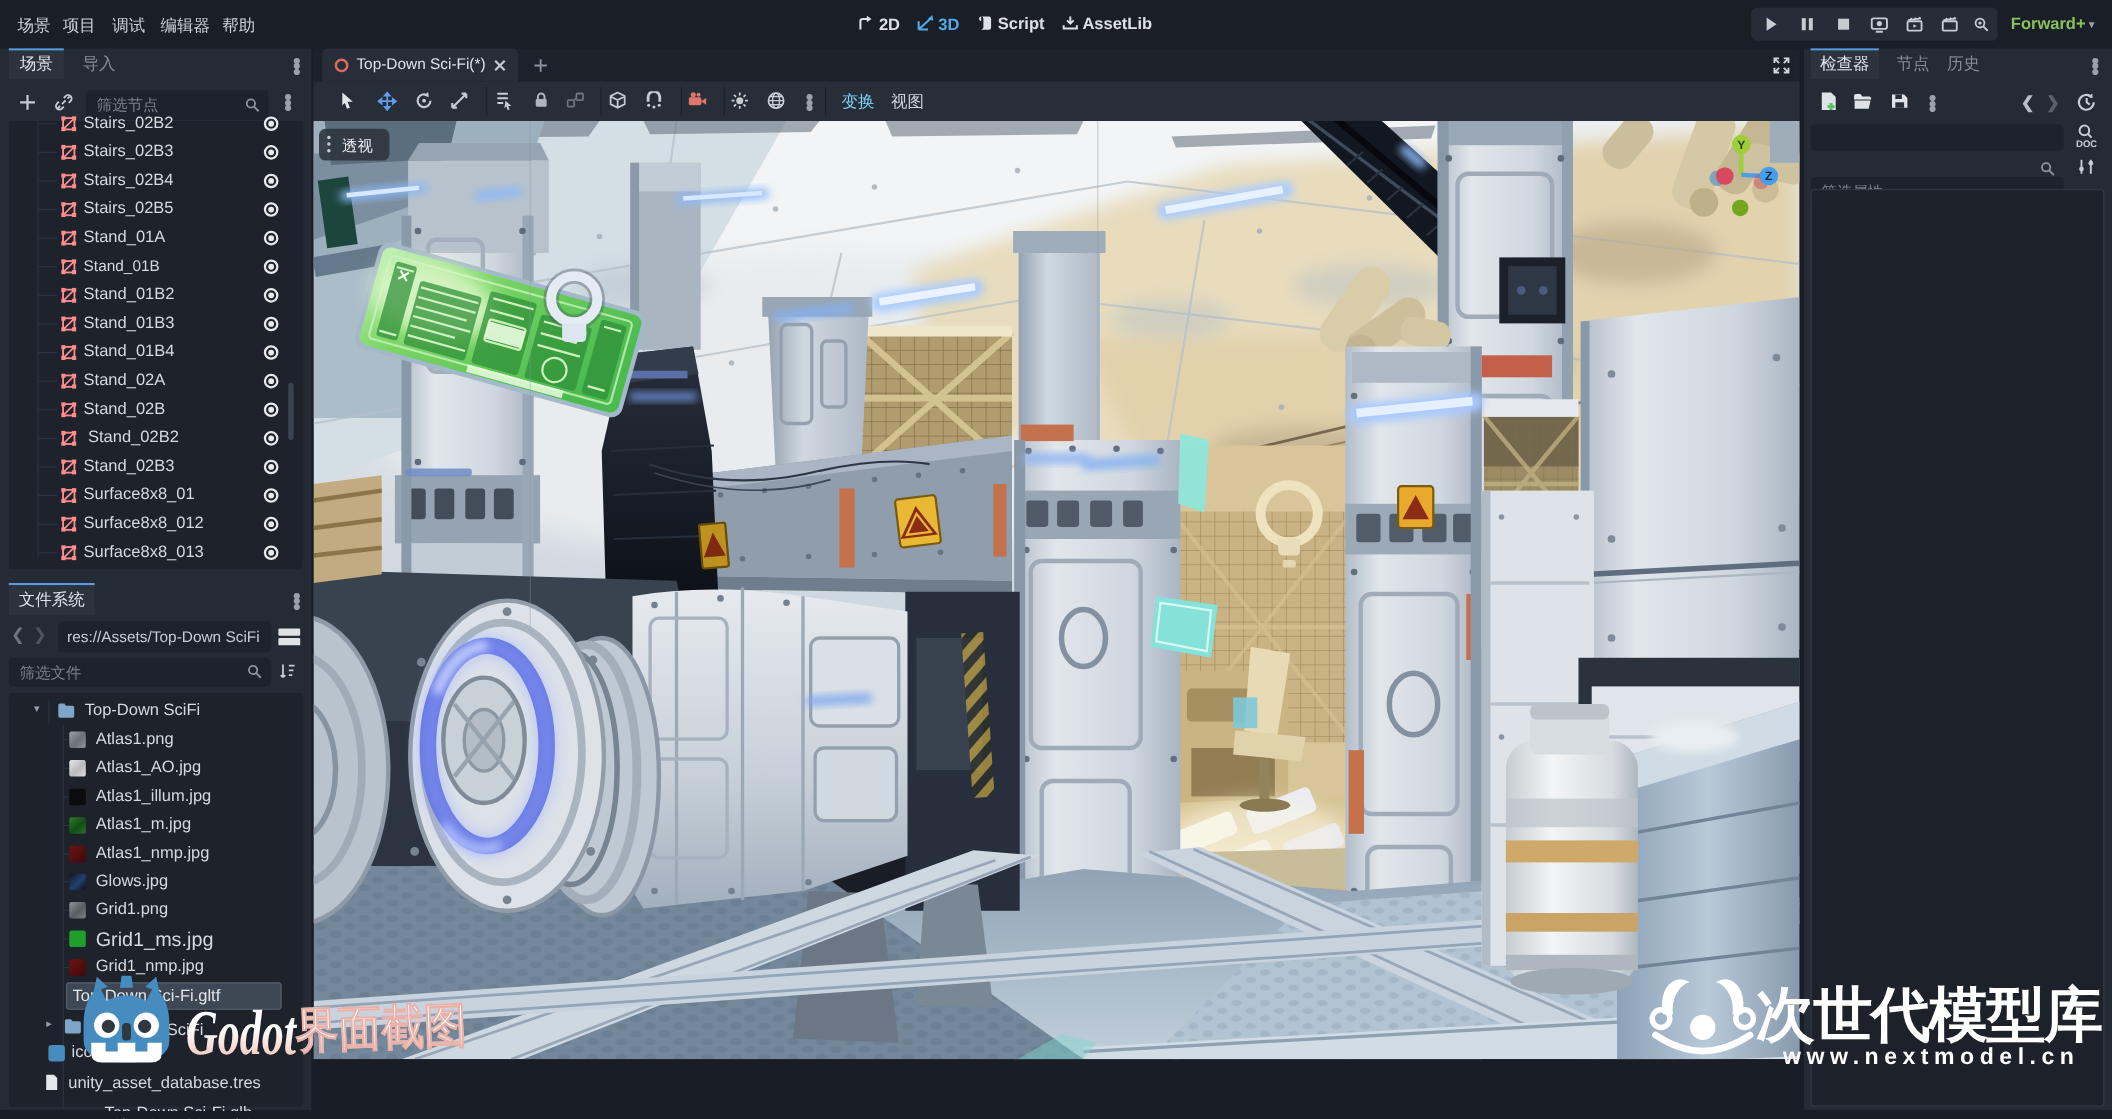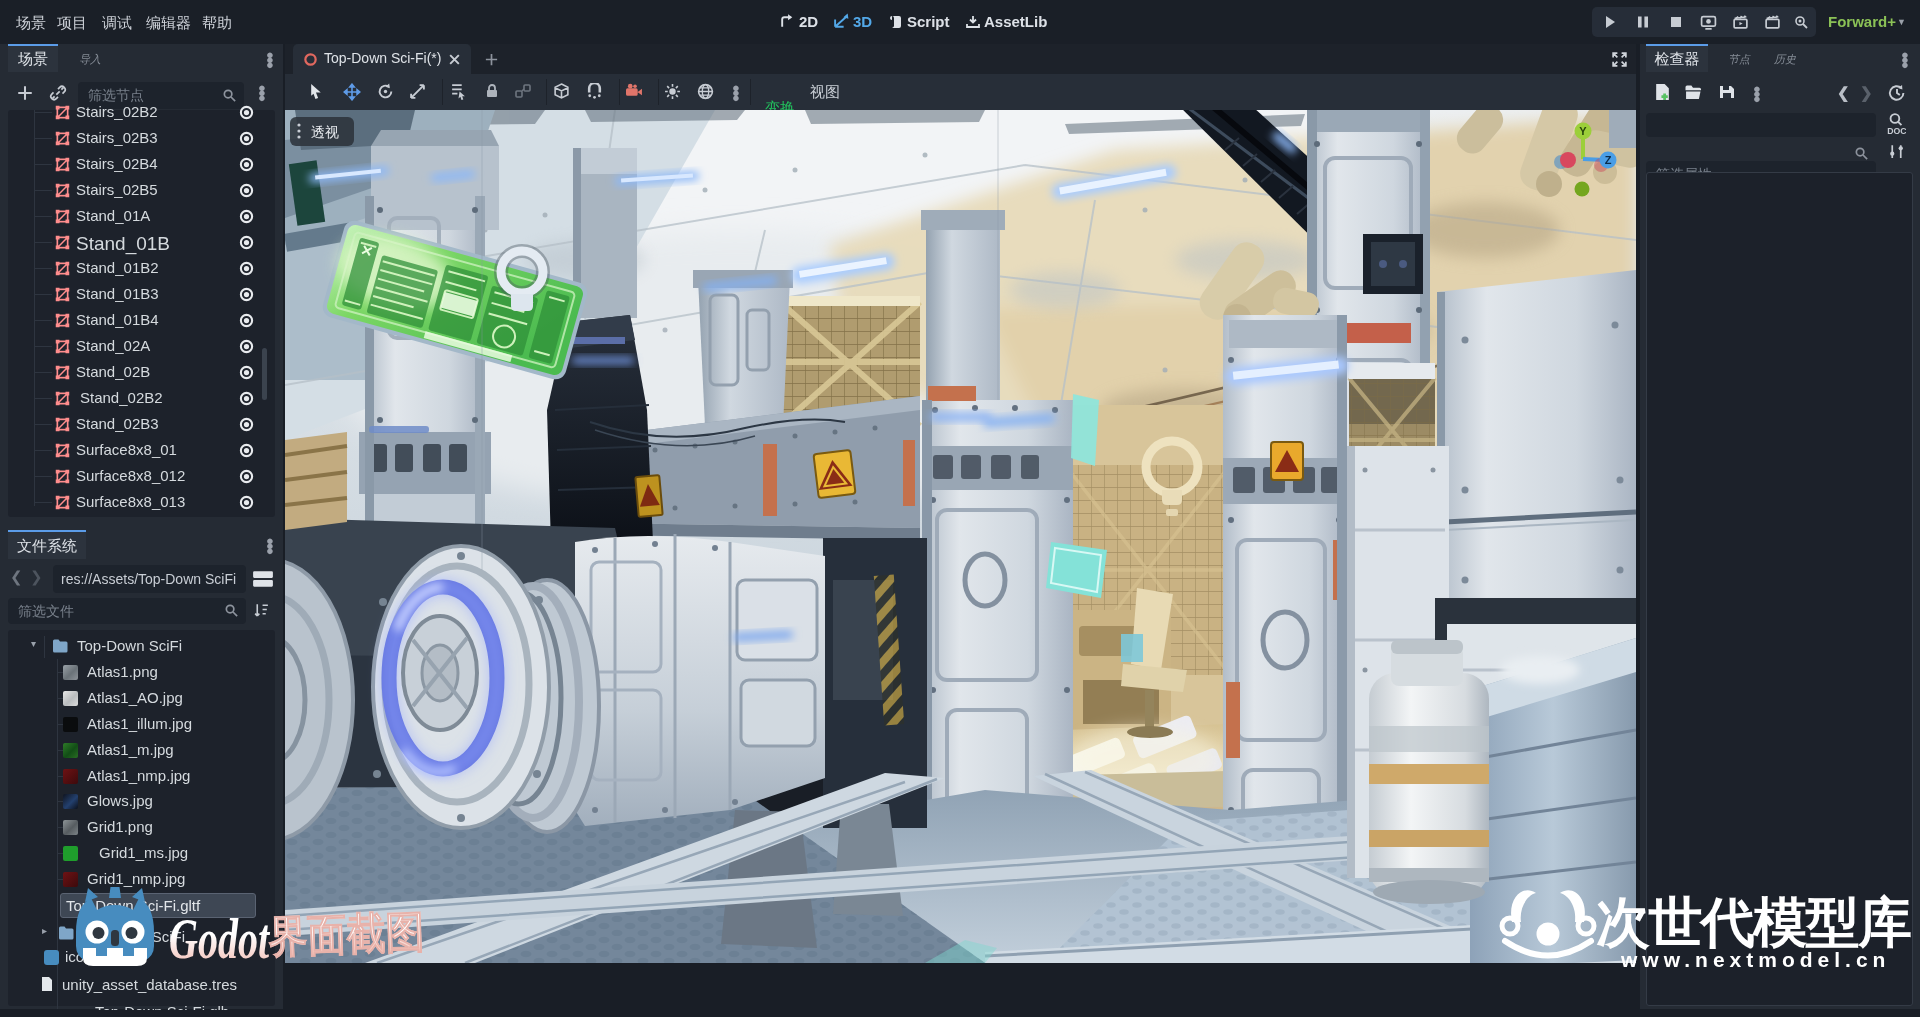--- a/index.html
+++ b/index.html
@@ -13,21 +13,21 @@
 .cbtn { position:absolute; top:13px; font-size:15px; font-weight:bold; color:#dde1e7; }
 .cbtn svg { vertical-align:-3px; margin-right:3px; }
 #playbox { position:absolute; left:1592px; top:7px; width:224px; height:30px; background:#262d38; border-radius:5px; }
 #playbox svg { position:absolute; top:7px; }
 #fwd { position:absolute; left:1828px; top:13px; color:#8bc156; font-weight:bold; font-size:15px; }
 #fwdchev { position:absolute; left:1897px; top:17px; color:#9aa0a9; font-size:9px; }
 
 #leftdock { position:absolute; left:0; top:44px; width:283px; height:965px; background:#252b34; }
 .tabline { position:absolute; height:2px; background:#5b9ce8; }
 .tab-on { position:absolute; background:#2c333d; color:#dfe3e8; font-size:15px; text-align:center; }
-.tab-off { position:absolute; color:#868d97; font-size:11px; text-align:center;font-style:italic; }
+.tab-off { position:absolute; color:#868d97; font-size:15px; text-align:center; }
 .dots3 { position:absolute; color:#9ba1ab; font-size:13px; letter-spacing:0; line-height:5px; text-align:center; width:6px; }
 .field { position:absolute; background:#1d232c; border-radius:4px; color:#79818c; font-size:14px; }
 .mag { position:absolute; }
 .treebox { position:absolute; background:#1d222b; border-radius:3px; }
 .guide { position:absolute; background:#2e3540; }
 
 #tabbar { position:absolute; left:285px; top:44px; width:1351px; height:30px; background:#1d222a; }
 #scenetab { position:absolute; left:293px; top:44px; width:178px; height:30px; background:#272e38; border-radius:5px 5px 0 0; }
 #vtoolbar { position:absolute; left:285px; top:74px; width:1351px; height:36px; background:#272e38; }
 #viewport { position:absolute; left:285px; top:110px; width:1351px; height:853px; overflow:hidden; }
@@ -196,21 +196,21 @@
       </svg>
   <div class="guide" style="left:35px; top:242px; width:17px; height:1px;"></div>
   <svg class="abs" style="left:55px; top:235px" width="15" height="15" viewBox="0 0 16 16">
         <rect x="2.5" y="2.5" width="11" height="11" fill="none" stroke="#ff8d8d" stroke-width="1.8"></rect>
         <path d="M3 13 L13 3" stroke="#ff8d8d" stroke-width="1.6"></path>
         <rect x="0.8" y="0.8" width="4" height="4" fill="#ff8d8d"></rect>
         <rect x="11.2" y="0.8" width="4" height="4" fill="#ff8d8d"></rect>
         <rect x="0.8" y="11.2" width="4" height="4" fill="#ff8d8d"></rect>
         <rect x="11.2" y="11.2" width="4" height="4" fill="#ff8d8d"></rect>
       </svg>
-  <div class="abs" style="left:76px; top:233px; font-size:19px; color:#d5dade;">Stand_01B</div>
+  <div class="abs" style="left:76px; top:233px; font-size:14px; color:#d5dade;">Stand_01B</div>
   <svg class="abs" style="left:239px; top:235px" width="15" height="15" viewBox="0 0 16 16">
         <circle cx="8" cy="8" r="6" fill="none" stroke="#e8ebee" stroke-width="2.2"></circle>
         <circle cx="8" cy="8" r="2.8" fill="#e8ebee"></circle>
       </svg>
   <div class="guide" style="left:35px; top:268px; width:17px; height:1px;"></div>
   <svg class="abs" style="left:55px; top:261px" width="15" height="15" viewBox="0 0 16 16">
         <rect x="2.5" y="2.5" width="11" height="11" fill="none" stroke="#ff8d8d" stroke-width="1.8"></rect>
         <path d="M3 13 L13 3" stroke="#ff8d8d" stroke-width="1.6"></path>
         <rect x="0.8" y="0.8" width="4" height="4" fill="#ff8d8d"></rect>
         <rect x="11.2" y="0.8" width="4" height="4" fill="#ff8d8d"></rect>
@@ -394,21 +394,21 @@
   <div class="abs" style="left:63px; top:769px; width:15px; height:15px; border-radius:2px; background:linear-gradient(135deg,#6e1214,#3c0a0c)"></div>
   <div class="abs" style="left:87px; top:767px; font-size:15px; color:#d5dade;">Atlas1_nmp.jpg</div>
   <div class="guide" style="left:57px; top:801px; width:9px; height:1px;"></div>
   <div class="abs" style="left:63px; top:794px; width:15px; height:15px; border-radius:2px; background:linear-gradient(135deg,#10141f,#23406e 55%,#0c101a)"></div>
   <div class="abs" style="left:87px; top:792px; font-size:15px; color:#d5dade;">Glows.jpg</div>
   <div class="guide" style="left:57px; top:827px; width:9px; height:1px;"></div>
   <div class="abs" style="left:63px; top:820px; width:15px; height:15px; border-radius:2px; background:linear-gradient(135deg,#8e9598,#565c60 55%,#7d8488)"></div>
   <div class="abs" style="left:87px; top:818px; font-size:15px; color:#d5dade;">Grid1.png</div>
   <div class="guide" style="left:57px; top:853px; width:9px; height:1px;"></div>
   <div class="abs" style="left:63px; top:846px; width:15px; height:15px; border-radius:2px; background:#1f9e2c"></div>
-  <div class="abs" style="left:87px; top:844px; font-size:15px; color:#d5dade;margin-left:12px;">Grid1_ms.jpg</div>
+  <div class="abs" style="left:87px; top:844px; font-size:18px; color:#d5dade;">Grid1_ms.jpg</div>
   <div class="guide" style="left:57px; top:879px; width:9px; height:1px;"></div>
   <div class="abs" style="left:63px; top:872px; width:15px; height:15px; border-radius:2px; background:linear-gradient(135deg,#6e1214,#3c0a0c)"></div>
   <div class="abs" style="left:87px; top:870px; font-size:15px; color:#d5dade;">Grid1_nmp.jpg</div>
   <div class="abs" style="left:60px; top:893px; width:196px; height:25px; background:#3e4754; border:1px solid #5a6372; border-radius:3px;"></div>
   <div class="abs" style="left:66px; top:897px; font-size:15px; color:#e2e6ea; width:188px; overflow:hidden;">Top-Down Sci-Fi.gltf</div>
   <div class="abs" style="left:42px; top:925px; color:#9aa1ab; font-size:10px;">▸</div>
   <svg class="abs" style="left:58px; top:926px" width="16" height="14" viewBox="0 0 16 14">
         <path d="M1 2 q0-1.5 1.5-1.5 h4 l1.5 2 h6 q1.5 0 1.5 1.5 v8 q0 1.5-1.5 1.5 h-11.5 q-1.5 0-1.5-1.5z" fill="#7fa6c8"></path>
       </svg>
   <div class="abs" style="left:80px; top:928px; font-size:15px; color:#d5dade;">Top-Down SciFi</div>
@@ -489,21 +489,21 @@
           <path d="M8 1 v2.5 M8 12.5 V15 M1 8 h2.5 M12.5 8 H15 M3 3 l1.8 1.8 M11.2 11.2 L13 13 M13 3 l-1.8 1.8 M4.8 11.2 L3 13"></path>
         </g>
       </svg>
     <svg class="abs" style="left:412px; top:9px" width="17" height="17" viewBox="0 0 16 16">
         <circle cx="8" cy="8" r="6.5" fill="none" stroke="#c7ccd3" stroke-width="1.5"></circle>
         <ellipse cx="8" cy="8" rx="3" ry="6.5" fill="none" stroke="#c7ccd3" stroke-width="1.2"></ellipse>
         <path d="M1.5 8 h13 M2.5 4.5 h11 M2.5 11.5 h11" stroke="#c7ccd3" stroke-width="1.2"></path>
       </svg>
     <div class="dots3" style="left:447px; top:11px;">●<br>●<br>●</div>
     <div class="abs" style="left:465px; top:5px; width:1px; height:26px; background:#1d222a;"></div>
-    <div class="abs" style="left:480px; top:9px; font-size:15px; color:#22c55e;margin-top:16px;">变换</div>
+    <div class="abs" style="left:480px; top:9px; font-size:15px; color:#7dd3fc;">变换</div>
     <div class="abs" style="left:525px; top:9px; font-size:15px; color:#ccd1d8;">视图</div>
   </div>
   <div id="viewport"><svg width="1351" height="853" viewBox="0 0 1351 853">
 <defs>
 <linearGradient id="ceil" x1="0" y1="0" x2="0" y2="1">
             <stop offset="0" stop-color="#eceff1"></stop>
             <stop offset="1" stop-color="#ccd6de"></stop>
           </linearGradient>
 <linearGradient id="pill" x1="0" y1="0" x2="1" y2="0">
             <stop offset="0" stop-color="#b2bdc9"></stop>

